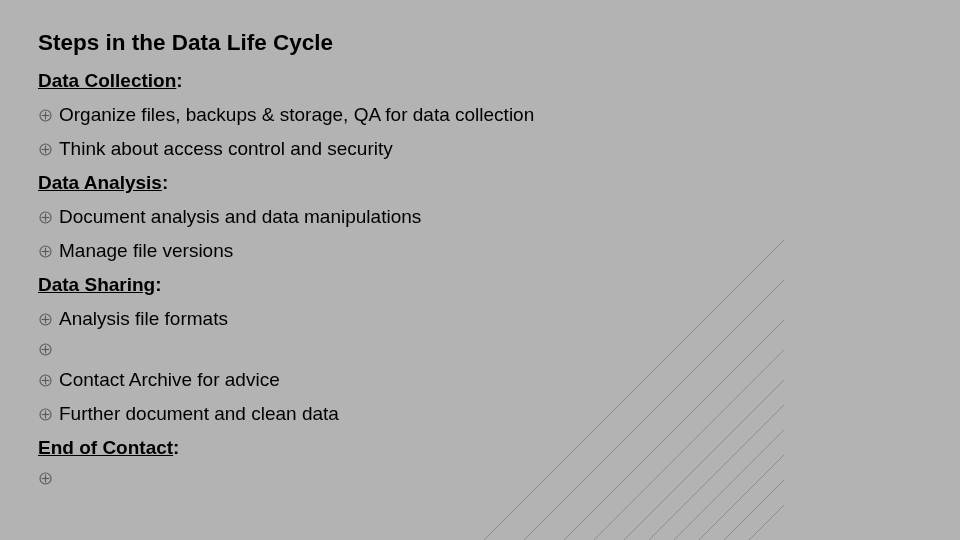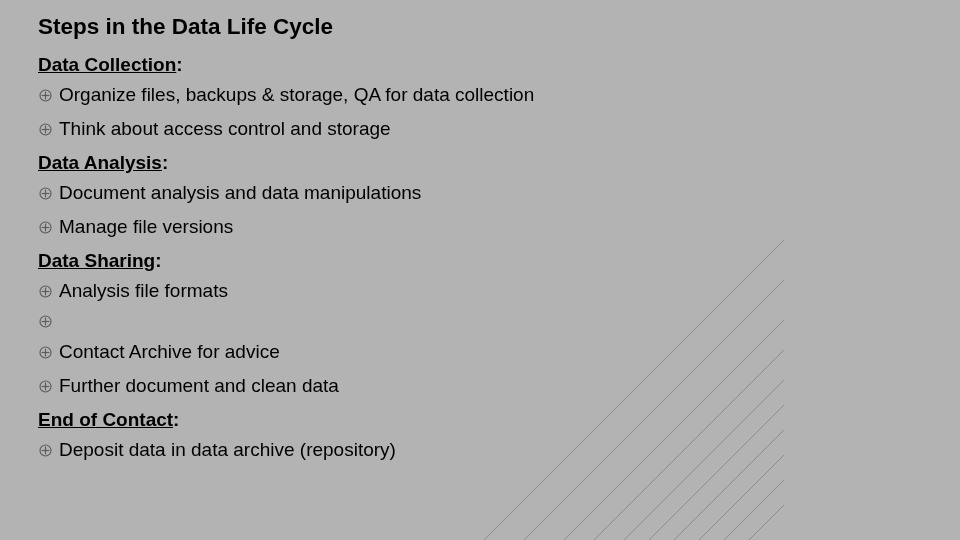--- a/index.html
+++ b/index.html
@@ -11,41 +11,42 @@
     font-family: Arial, Helvetica, sans-serif;
     color: #000;
     overflow: hidden;
     position: relative;
   }
   .slide {
     position: relative;
     width: 784px;
     height: 540px;
     box-sizing: border-box;
-    padding: 14px 0 0 38px;
+    padding: 30px 0 0 38px;
   }
   .title {
     font-size: 22.5px;
     font-weight: bold;
     margin-bottom: 14px;
   }
   .section-head {
     font-size: 19px;
     font-weight: bold;
     margin-top: 10px;
     margin-bottom: 8px;
   }
   .section-head .underline {
     text-decoration: underline;
   }
   .bullet-line {
     display: flex;
     align-items: center;
     font-size: 19px;
     margin-bottom: 12px;
+    margin-top: 12px;
   }
   .bullet-icon {
     width: 15px;
     height: 15px;
     display: inline-flex;
     align-items: center;
     justify-content: center;
     margin-right: 6px;
     flex: 0 0 auto;
   }
@@ -82,21 +83,21 @@
     <span>Organize files, backups &amp; storage, QA for data collection</span>
   </div>
   <div class="bullet-line">
     <span class="bullet-icon">
       <svg width="13" height="13" viewBox="0 0 20 20">
           <circle cx="10" cy="10" r="8.5" fill="none" stroke="#5a5a5a" stroke-width="1.7"></circle>
           <line x1="10" y1="4" x2="10" y2="16" stroke="#5a5a5a" stroke-width="1.7"></line>
           <line x1="4" y1="10" x2="16" y2="10" stroke="#5a5a5a" stroke-width="1.7"></line>
         </svg>
     </span>
-    <span>Think about access control and storage</span>
+    <span>Think about access control and security</span>
   </div>
 
   <div class="section-head">
     <span class="underline">Data Analysis</span><span>:</span>
   </div>
   <div class="bullet-line">
     <span class="bullet-icon">
       <svg width="13" height="13" viewBox="0 0 20 20">
           <circle cx="10" cy="10" r="8.5" fill="none" stroke="#5a5a5a" stroke-width="1.7"></circle>
           <line x1="10" y1="4" x2="10" y2="16" stroke="#5a5a5a" stroke-width="1.7"></line>
@@ -163,21 +164,20 @@
     <span class="underline">End of Contact</span><span>:</span>
   </div>
   <div class="bullet-line">
     <span class="bullet-icon">
       <svg width="13" height="13" viewBox="0 0 20 20">
           <circle cx="10" cy="10" r="8.5" fill="none" stroke="#5a5a5a" stroke-width="1.7"></circle>
           <line x1="10" y1="4" x2="10" y2="16" stroke="#5a5a5a" stroke-width="1.7"></line>
           <line x1="4" y1="10" x2="16" y2="10" stroke="#5a5a5a" stroke-width="1.7"></line>
         </svg>
     </span>
-    <span>Deposit data in data archive (repository)</span>
   </div>
 
   <svg class="deco-lines" viewBox="0 0 360 360" preserveAspectRatio="none">
     <g stroke="#8e8e8e" stroke-width="1">
       <line x1="60" y1="360" x2="360" y2="60"></line>
       <line x1="100" y1="360" x2="360" y2="100"></line>
       <line x1="140" y1="360" x2="360" y2="140"></line>
       <line x1="170" y1="360" x2="360" y2="170"></line>
       <line x1="200" y1="360" x2="360" y2="200"></line>
       <line x1="225" y1="360" x2="360" y2="225"></line>

